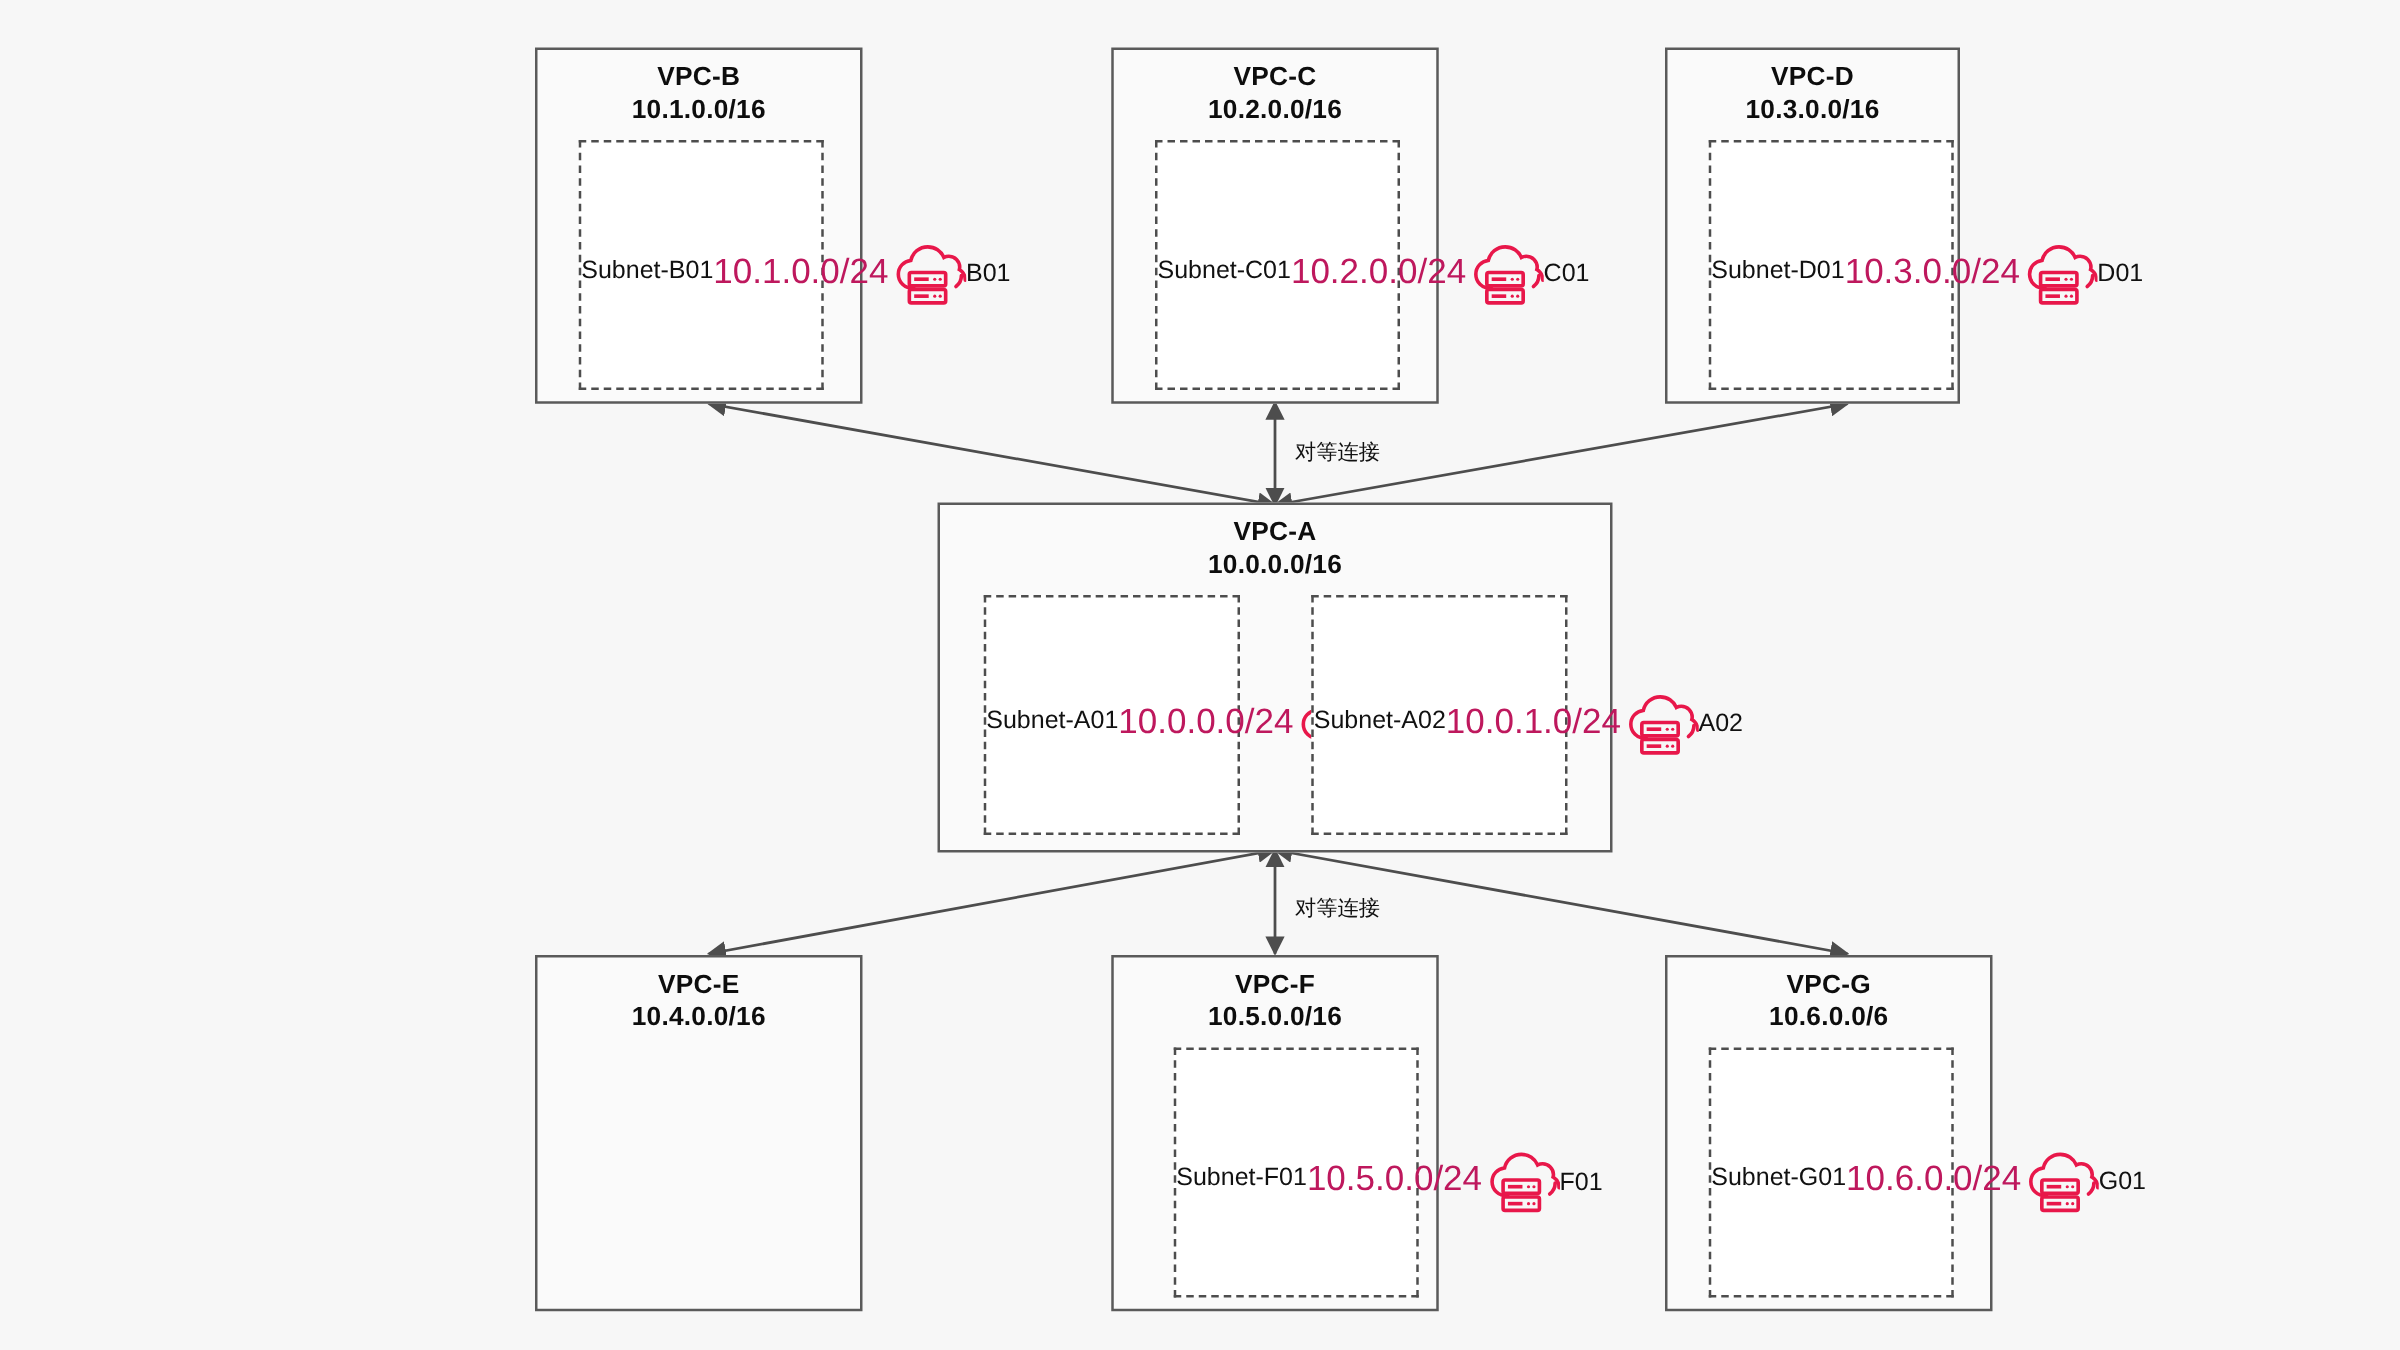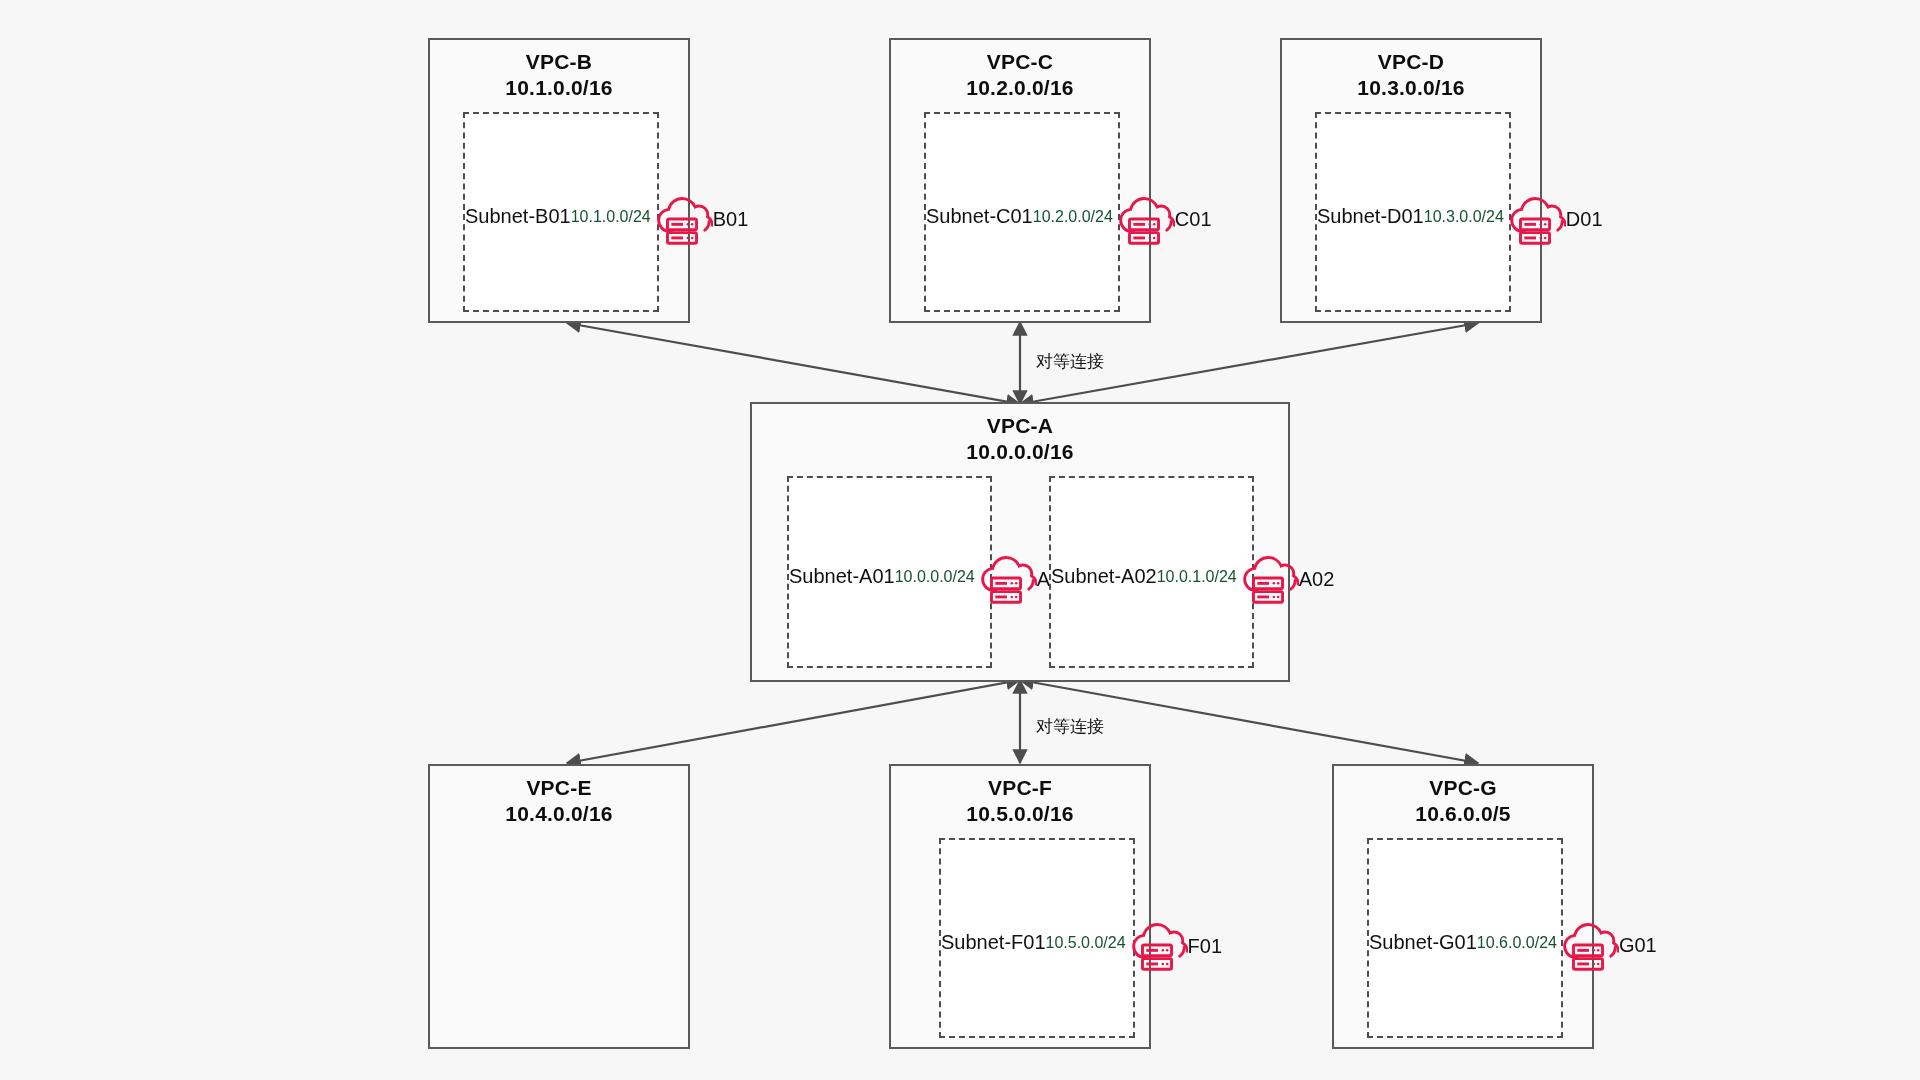--- a/index.html
+++ b/index.html
@@ -64,23 +64,23 @@
     align-items: center;
   }
   .subnet-name {
     font-size: 20px;
     line-height: 25px;
     color: #111111;
     text-align: center;
     white-space: nowrap;
   }
   .subnet-cidr {
-    font-size: 16px;
+    font-size: 28px;
     line-height: 25px;
-    color: #14532d;
+    color: #be185d;
     text-align: center;
     white-space: nowrap;
   }
   .host-icon {
     margin-top: 10px;
   }
   .host-label {
     font-size: 20px;
     line-height: 25px;
     color: #111111;
@@ -173,21 +173,21 @@
           <rect x="17" y="45" width="30" height="11" rx="1.6" fill="none" stroke="#e8174a" stroke-width="3"></rect>
           <rect x="21" y="49" width="12" height="3" fill="#e8174a"></rect>
           <circle cx="38" cy="50.5" r="1.3" fill="#e8174a"></circle>
           <circle cx="42.5" cy="50.5" r="1.3" fill="#e8174a"></circle>
         </svg>
       </div>
       <div class="host-label" style="margin-top:6px;">C01</div>
     </div>
   </div>
 
-  <div class="vpc" style="left:1280px; top:38px; width:262px; height:285px;">
+  <div class="vpc" style="left:1332px; top:38px; width:236px; height:285px;">
     <div class="vpc-title" style="margin-top:9px;">VPC-D</div>
     <div class="vpc-cidr">10.3.0.0/16</div>
     <div class="subnet" style="left:33px; top:72px; width:196px; height:200px; padding-top:9px;">
       <div class="subnet-name">Subnet-D01</div>
       <div class="subnet-cidr">10.3.0.0/24</div>
       <div class="host-icon">
         <svg width="62" height="62" viewBox="0 0 64 64">
           <path d="M20.5 45.5 C11.8 45.5 6.5 39.6 6.5 32.8 C6.5 26.4 11.3 21.2 17.6 20.6
                    C19.1 13.6 25.3 8.5 32.6 8.5 C39.0 8.5 44.6 12.4 47.0 18.0
                    C48.3 17.3 49.8 16.9 51.4 16.9 C56.7 16.9 61.0 21.2 61.0 26.5
@@ -285,21 +285,21 @@
           <circle cx="38" cy="50.5" r="1.3" fill="#e8174a"></circle>
           <circle cx="42.5" cy="50.5" r="1.3" fill="#e8174a"></circle>
         </svg>
       </div>
       <div class="host-label" style="margin-top:8px;">F01</div>
     </div>
   </div>
 
   <div class="vpc" style="left:1332px; top:764px; width:262px; height:285px;">
     <div class="vpc-title" style="margin-top:9px;">VPC-G</div>
-    <div class="vpc-cidr">10.6.0.0/5</div>
+    <div class="vpc-cidr">10.6.0.0/6</div>
     <div class="subnet" style="left:33px; top:72px; width:196px; height:200px; padding-top:9px;">
       <div class="subnet-name">Subnet-G01</div>
       <div class="subnet-cidr">10.6.0.0/24</div>
       <div class="host-icon">
         <svg width="62" height="62" viewBox="0 0 64 64">
           <path d="M20.5 45.5 C11.8 45.5 6.5 39.6 6.5 32.8 C6.5 26.4 11.3 21.2 17.6 20.6
                    C19.1 13.6 25.3 8.5 32.6 8.5 C39.0 8.5 44.6 12.4 47.0 18.0
                    C48.3 17.3 49.8 16.9 51.4 16.9 C56.7 16.9 61.0 21.2 61.0 26.5
                    C61.0 27.3 60.9 28.0 60.7 28.7 C63.9 30.7 66.0 34.2 66.0 38.2" fill="none" stroke="#e8174a" stroke-width="3.2" stroke-linecap="round" transform="scale(0.93) translate(2,2)"></path>
           <path d="M55.5 42.5 C58.5 40.3 60.0 37.0 60.0 33.5" fill="none" stroke="#e8174a" stroke-width="3.0" stroke-linecap="round"></path>

